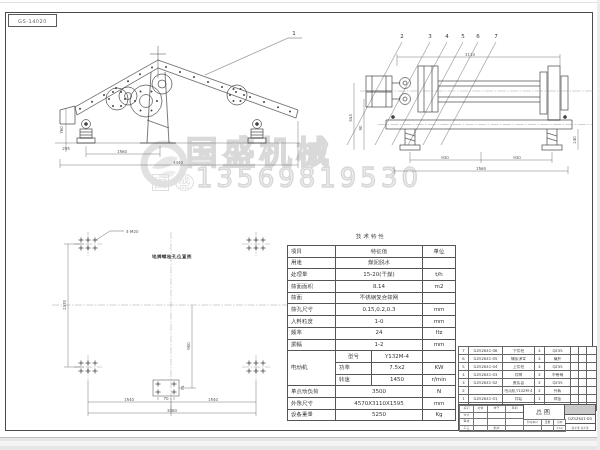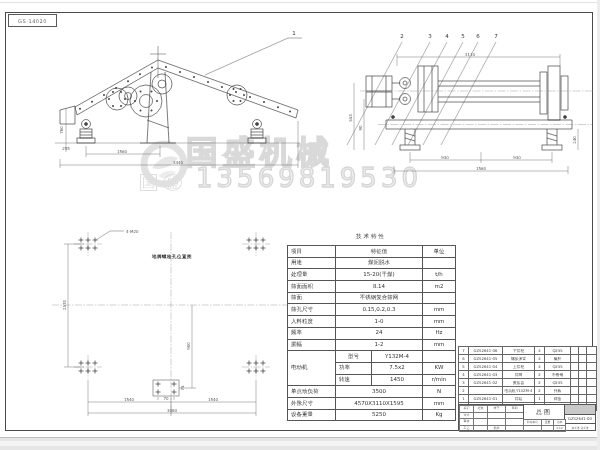--- a/index.html
+++ b/index.html
@@ -12,21 +12,21 @@
   .bottom-band{position:absolute;left:0;top:437px;width:600px;height:13px;background:#e6e6e6;border-top:1px solid #bfbfbf;}
   .bottom-band .inner{margin-top:3px;height:5px;background:#f4f4f4;}
   .right-band{position:absolute;left:597px;top:0;width:3px;height:450px;background:#ececec;}
 
   
   .wm-brand{position:absolute;left:186px;top:131px;font-size:32px;font-weight:700;letter-spacing:5px;
             color:#f2f2f2;-webkit-text-stroke:1.6px #d9d9d9;white-space:nowrap;z-index:1;}
   .wm-phone{position:absolute;left:196px;top:163px;font-size:26px;font-weight:400;letter-spacing:4px;
             color:#f2f2f2;-webkit-text-stroke:1.4px #d7d7d7;white-space:nowrap;z-index:1;}
   .wm-logo{position:absolute;left:138px;top:138px;z-index:1;}
-  .wm-stamp{position:absolute;left:140px;top:174px;font-size:13px;color:#dedede;font-weight:400;z-index:1;white-space:nowrap;text-align:right;}
+  .wm-stamp{position:absolute;left:152px;top:174px;font-size:13px;color:#dedede;font-weight:400;z-index:1;white-space:nowrap;text-align:right;}
   .wm-stamp .sq{border:1px solid #dedede;padding:0 1px;margin-right:6px;}
   .wm-stamp .rd{border:1px solid #dedede;border-radius:50%;padding:0 2px;}
 
   .line-art{position:absolute;left:0;top:0;z-index:2;}
   .line-art .dim{font-size:4px;fill:#5a5a5a;}
   .line-art .dimv{font-size:4px;fill:#5a5a5a;}
   .line-art .callout{font-size:5.5px;fill:#333;}
   .line-art .view-title{font-size:4.5px;font-weight:bold;fill:#333;letter-spacing:.5px;}
 
   .spec-title{position:absolute;left:287px;top:233px;width:168px;text-align:center;

